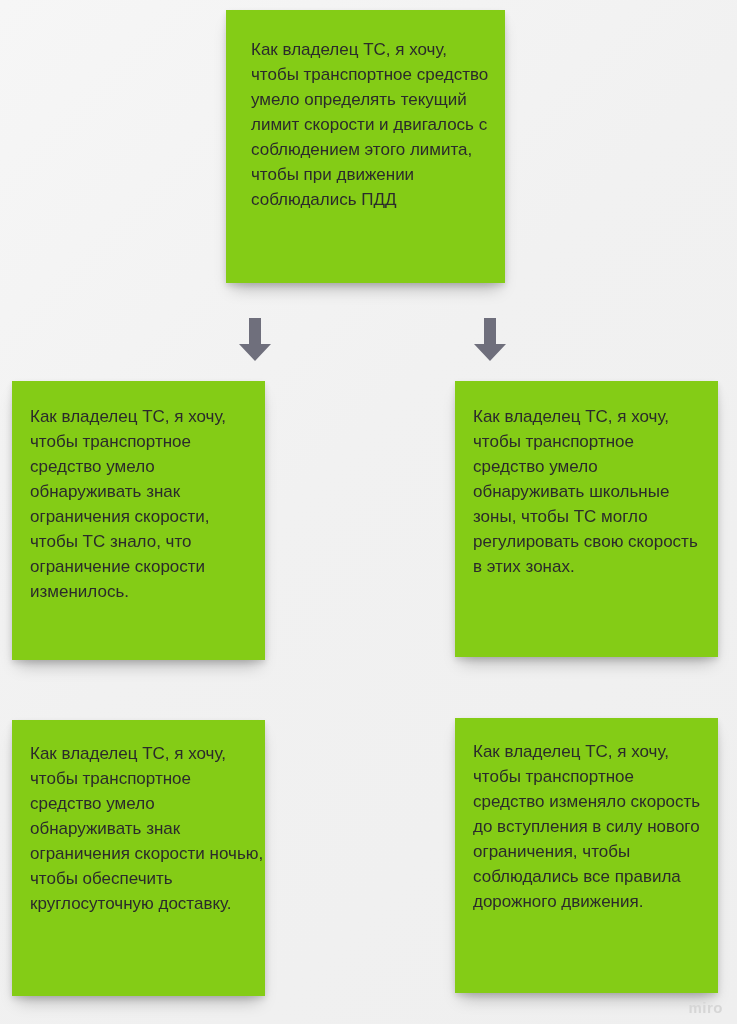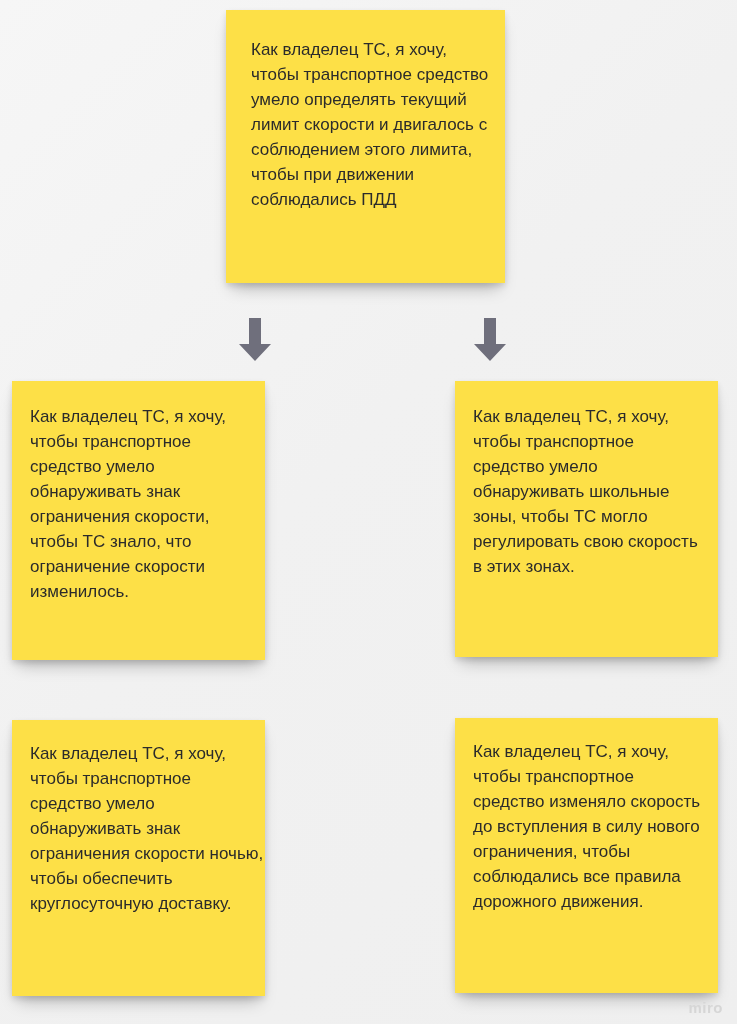--- a/index.html
+++ b/index.html
@@ -26,21 +26,21 @@
   #board::before {
     content: "";
     position: absolute;
     inset: 0;
     background: linear-gradient(135deg, #f6f6f6 0%, #f1f1f1 45%, #efefef 100%);
     pointer-events: none;
   }
 
   .note {
     position: absolute;
-    background: #fde047;
+    background: #84cc16;
     box-sizing: border-box;
     box-shadow:
       0 10px 16px -6px rgba(0, 0, 0, 0.28),
       0 3px 6px rgba(0, 0, 0, 0.12);
     overflow: hidden;
   }
 
   .note-text {
     color: #2b2b2b;
     font-family: "Liberation Sans", sans-serif;

